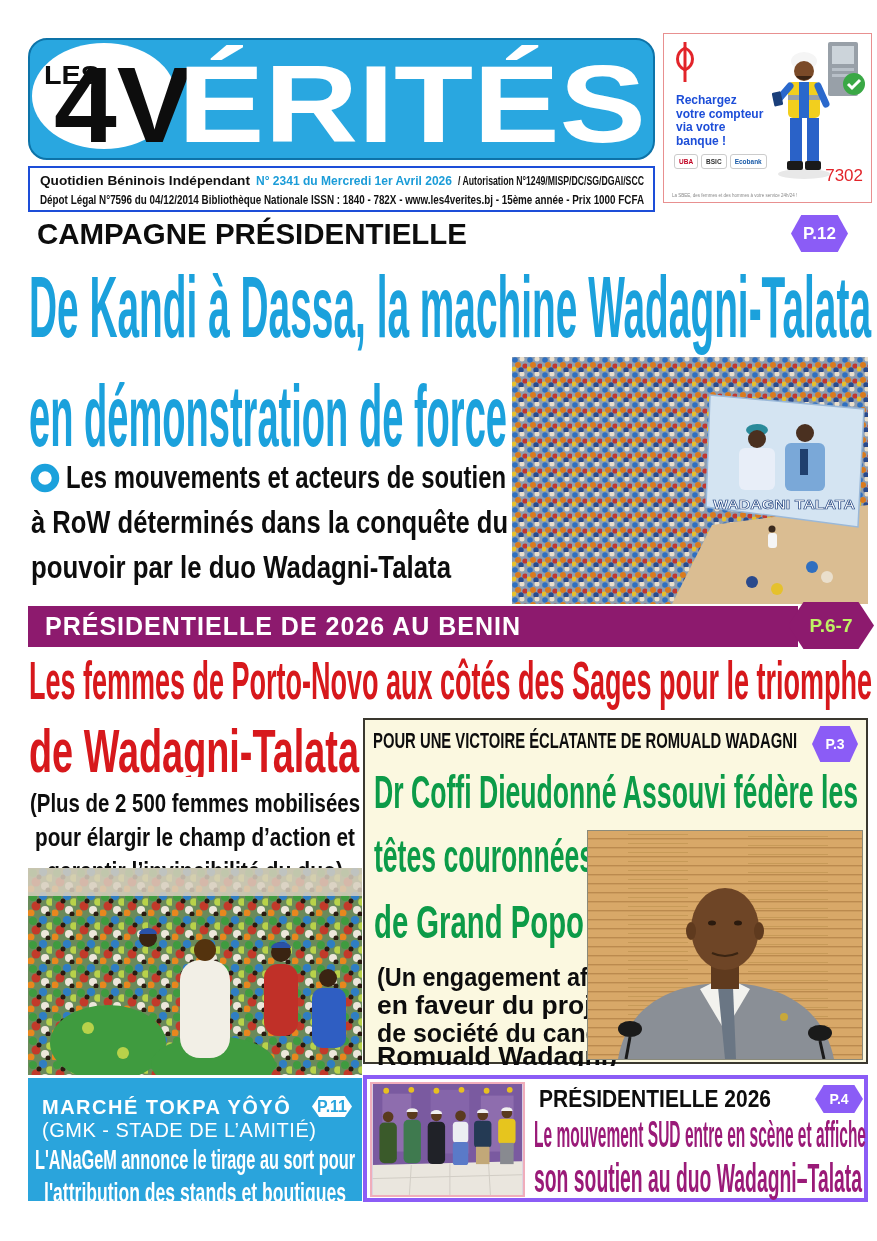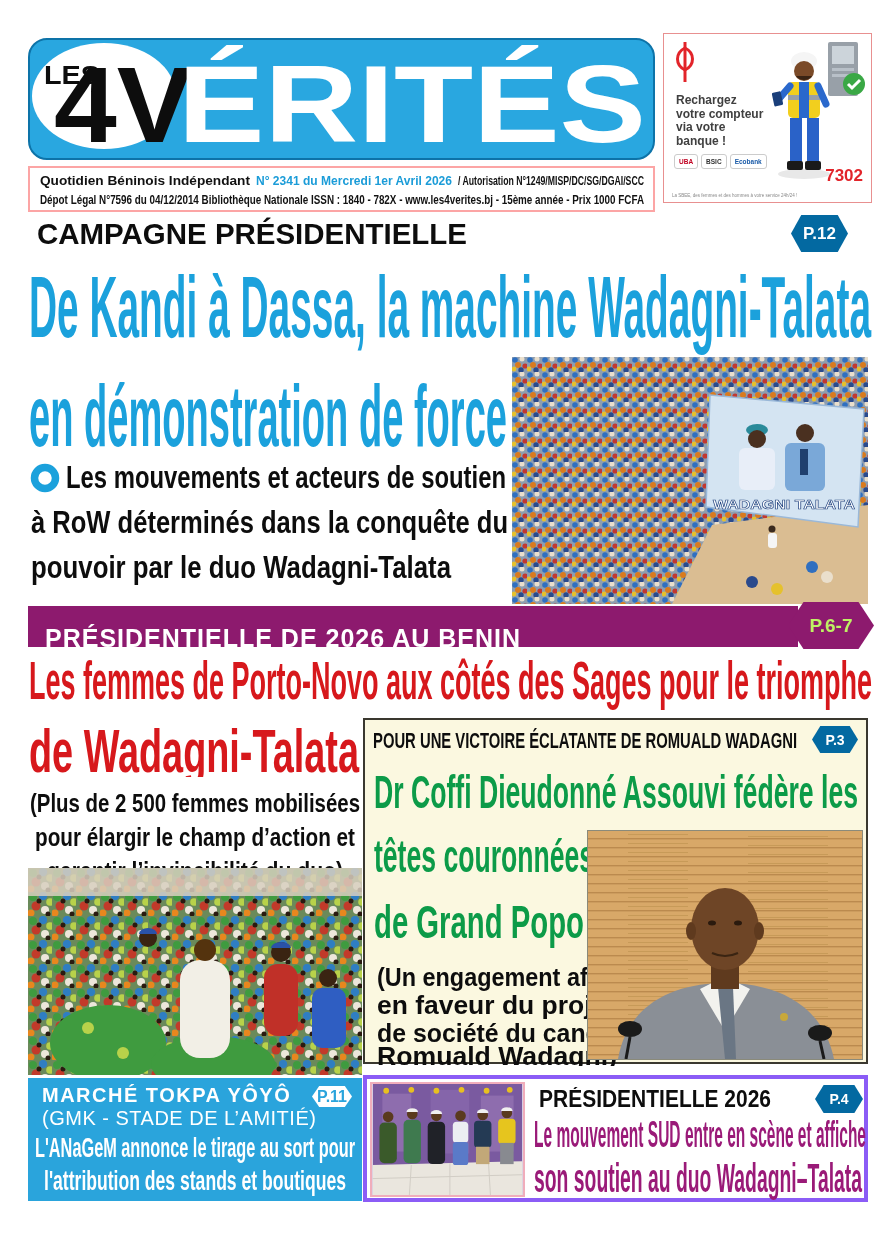--- a/index.html
+++ b/index.html
@@ -1,25 +1,25 @@
 <!DOCTYPE html>
 <html><head>
 <meta charset="utf-8">
 <style>
   html,body{margin:0;padding:0;background:#fff;}
   #page{position:relative;width:877px;height:1241px;background:#fff;overflow:hidden;
         font-family:"Liberation Sans",sans-serif;}
   .abs{position:absolute;}
   .hex{display:flex;align-items:center;justify-content:center;font-weight:bold;
        clip-path:polygon(0 50%,18% 0,82% 0,100% 50%,82% 100%,18% 100%);}
-  .hex-black{background:#0369a1;color:#fff;}
+  .hex-black{background:#8b5cf6;color:#fff;}
   .hex-purple{background:#8D1A6E;color:#bef264;}
   .hex-white{background:#fff;color:#2AA4DC;}
   svg text{font-family:"Liberation Sans",sans-serif;}
-  .adline{color:#404040;font-weight:bold;font-size:12px;line-height:13.5px;}
+  .adline{color:#1d4ed8;font-weight:bold;font-size:12px;line-height:13.5px;}
   .chip{display:inline-flex;align-items:center;justify-content:center;border:1px solid #ccc;
         border-radius:3px;height:13px;padding:0 4px;font-size:6.5px;font-weight:bold;background:#fff;}
 </style>
 </head>
 <body>
 
 <div id="page">
 
   <svg class="abs" style="left:28px;top:38px;" width="627" height="122" viewBox="0 0 627 122">
     <rect x="1" y="1" width="625" height="120" rx="18" fill="#29A7E0" stroke="#0d73a8" stroke-width="2"></rect>
@@ -61,25 +61,25 @@
       <rect x="22" y="55" width="32" height="5" fill="#98a0a8"></rect>
       <rect x="33" y="42" width="10" height="36" fill="#2a68cc"></rect>
       <path d="M24 46 L12 60" stroke="#2a68cc" stroke-width="7" stroke-linecap="round"></path>
       <rect x="7" y="52" width="9" height="14" rx="1.5" fill="#1a3f7a" transform="rotate(-12 11 59)"></rect>
       <path d="M52 46 L60 64" stroke="#2a68cc" stroke-width="7" stroke-linecap="round"></path>
       <rect x="24" y="78" width="12" height="44" fill="#2a62c8"></rect>
       <rect x="41" y="78" width="12" height="44" fill="#2a62c8"></rect>
       <rect x="21" y="121" width="16" height="9" rx="2" fill="#1a1a1a"></rect>
       <rect x="39" y="121" width="16" height="9" rx="2" fill="#1a1a1a"></rect>
     </svg>
-    <div class="abs" style="right:8px;bottom:16px;color:#E2242A;font-weight:bold;font-size:17px;text-align:center;">7302</div>
+    <div class="abs" style="right:8px;bottom:16px;color:#E2242A;font-weight:normal;font-size:17px;text-align:center;">7302</div>
     <div class="abs" style="left:8px;bottom:4px;font-size:4.5px;color:#888;">La SBEE, des femmes et des hommes à votre service 24h/24 !</div>
   </div>
 
-  <div class="abs" style="left:28px;top:166px;width:627px;height:46px;border:2px solid #fca5a5;box-sizing:border-box;text-align:right;">
+  <div class="abs" style="left:28px;top:166px;width:627px;height:46px;border:2px solid #1d4ed8;box-sizing:border-box;text-align:right;">
     <svg width="623" height="42" viewBox="0 0 623 42">
       <text x="10" y="17" font-size="13" font-weight="bold" fill="#111" textLength="210" lengthAdjust="spacingAndGlyphs">Quotidien Béninois Indépendant</text>
       <text x="226" y="17" font-size="13" font-weight="bold" fill="#1B9CD8" textLength="196" lengthAdjust="spacingAndGlyphs">N° 2341 du Mercredi 1er Avril 2026</text>
       <text x="428" y="17" font-size="13" font-weight="bold" fill="#111" textLength="186" lengthAdjust="spacingAndGlyphs">/ Autorisation N°1249/MISP/DC/SG/DGAI/SCC</text>
       <text x="10" y="36" font-size="13" font-weight="bold" fill="#111" textLength="604" lengthAdjust="spacingAndGlyphs">Dépot Légal N°7596 du 04/12/2014 Bibliothèque Nationale ISSN : 1840 - 782X - www.les4verites.bj - 15ème année - Prix 1000 FCFA</text>
     </svg>
   </div>
 
   <svg class="abs" style="left:37px;top:216px;" width="500" height="36" viewBox="0 0 500 36">
     <text x="0" y="28" font-size="30" font-weight="bold" fill="#0d0d0d" textLength="430" lengthAdjust="spacingAndGlyphs">CAMPAGNE PRÉSIDENTIELLE</text>
@@ -124,21 +124,21 @@
     <text x="272" y="152" text-anchor="middle" font-size="13" font-weight="bold" fill="#ffffff" stroke="#1d3f7c" stroke-width="0.6" textLength="142" lengthAdjust="spacingAndGlyphs">WADAGNI TALATA</text>
     <rect x="256" y="176" width="9" height="15" rx="3" fill="#f5f5f5"></rect>
     <circle cx="260" cy="172" r="3.5" fill="#3a2a1e"></circle>
     <circle cx="300" cy="210" r="6" fill="#2f6fc0"></circle>
       <circle cx="315" cy="220" r="6" fill="#eadfcc"></circle>
     <circle cx="240" cy="225" r="6" fill="#2a4a8c"></circle>
       <circle cx="265" cy="232" r="6" fill="#e5c12d"></circle>
   </svg>
 
   <div class="abs" style="left:28px;top:606px;width:770px;height:41px;background:#8D1A6E;">
-    <div style="color:#fff;font-weight:bold;font-size:25px;letter-spacing:1px;line-height:41px;padding-left:17px;margin-top:12px;">PRÉSIDENTIELLE DE 2026 AU BENIN</div>
+    <div style="color:#fff;font-weight:bold;font-size:25px;letter-spacing:1px;line-height:41px;padding-left:17px;">PRÉSIDENTIELLE DE 2026 AU BENIN</div>
   </div>
   <div class="hex hex-purple abs" style="left:788px;top:602px;width:86px;height:47px;font-size:19px;">
     <span>P.6-7</span>
   </div>
 
   <svg class="abs" style="left:28px;top:651px;" width="847" height="126" viewBox="0 0 847 126">
     <text x="1" y="48" font-size="54" font-weight="bold" fill="#D7181C" textLength="843" lengthAdjust="spacingAndGlyphs">Les femmes de Porto-Novo aux côtés des Sages pour le triomphe</text>
     <text x="1" y="121" font-size="62" font-weight="bold" fill="#D7181C" textLength="330" lengthAdjust="spacingAndGlyphs">de Wadagni-Talata</text>
   </svg>
 
@@ -173,38 +173,38 @@
     <rect x="236" y="96" width="34" height="72" rx="14" fill="#c03028"></rect>
     <circle cx="253" cy="84" r="10" fill="#3a2412"></circle>
     <path d="M243 80 a10 6 0 0 1 20 0 z" fill="#2a52a8"></path>
     <circle cx="120" cy="70" r="9" fill="#3a2412"></circle>
       <path d="M111 66 a9 6 0 0 1 18 0 z" fill="#2a52a8"></path>
     <circle cx="300" cy="110" r="9" fill="#3a2412"></circle>
     <rect x="284" y="120" width="34" height="60" rx="10" fill="#2f5ec2"></rect>
   </svg>
 
   <div class="abs" style="left:28px;top:1078px;width:334px;height:123px;background:#2AA4DC;">
-    <div style="display:flex;align-items:flex-end;padding-top:6px;">
+    <div style="display:flex;align-items:flex-start;padding-top:18px;">
       <div style="margin-left:14px;color:#fff;font-weight:bold;font-size:20px;letter-spacing:1.5px;">MARCHÉ TOKPA YÔYÔ</div>
       <div class="hex hex-white" style="margin-left:auto;margin-right:10px;width:40px;height:21px;font-size:16px;">
         <span>P.11</span>
       </div>
     </div>
     <div style="margin-left:14px;color:#fff;font-weight:normal;font-size:20px;letter-spacing:0.5px;">(GMK - STADE DE L’AMITIÉ)</div>
     <svg width="334" height="68" viewBox="0 0 334 68">
       <text x="167" y="27" text-anchor="middle" font-size="28" font-weight="bold" fill="#ffffff" textLength="320" lengthAdjust="spacingAndGlyphs">L'ANaGeM annonce le tirage au sort pour</text>
       <text x="167" y="60" text-anchor="middle" font-size="28" font-weight="bold" fill="#ffffff" textLength="302" lengthAdjust="spacingAndGlyphs">l'attribution des stands et boutiques</text>
     </svg>
   </div>
 
   <div class="abs" style="left:363px;top:718px;width:505px;height:346px;background:#FBF8E0;border:2px solid #3a382f;box-sizing:border-box;">
     <svg class="abs" style="left:8px;top:7px;" width="440" height="28" viewBox="0 0 440 28">
       <text x="0" y="21" font-size="22" font-weight="bold" fill="#0d0d0d" textLength="424" lengthAdjust="spacingAndGlyphs">POUR UNE VICTOIRE ÉCLATANTE DE ROMUALD WADAGNI</text>
     </svg>
-    <div class="hex hex-black abs" style="right:8px;top:6px;width:46px;height:27px;font-size:14px;">
+    <div class="hex hex-black abs" style="right:8px;top:6px;width:46px;height:36px;font-size:14px;">
       <span>P.3</span>
     </div>
     <svg class="abs" style="left:8px;top:36px;" width="489" height="200" viewBox="0 0 489 200">
       <text x="1" y="52" font-size="47" font-weight="bold" fill="#0C9B48" textLength="484" lengthAdjust="spacingAndGlyphs">Dr Coffi Dieudonné Assouvi fédère les</text>
       <text x="1" y="116" font-size="47" font-weight="bold" fill="#0C9B48" textLength="220" lengthAdjust="spacingAndGlyphs">têtes couronnées</text>
       <text x="1" y="182" font-size="47" font-weight="bold" fill="#0C9B48" textLength="210" lengthAdjust="spacingAndGlyphs">de Grand Popo</text>
     </svg>
     <svg class="abs" style="left:10px;top:246px;" width="280" height="100" viewBox="0 0 280 100">
       <text x="2" y="20" font-size="25.5" font-weight="bold" fill="#0d0d0d" textLength="268" lengthAdjust="spacingAndGlyphs">(Un engagement affirmé</text>
       <text x="2" y="48" font-size="25.5" font-weight="bold" fill="#0d0d0d" textLength="238" lengthAdjust="spacingAndGlyphs">en faveur du projet</text>

